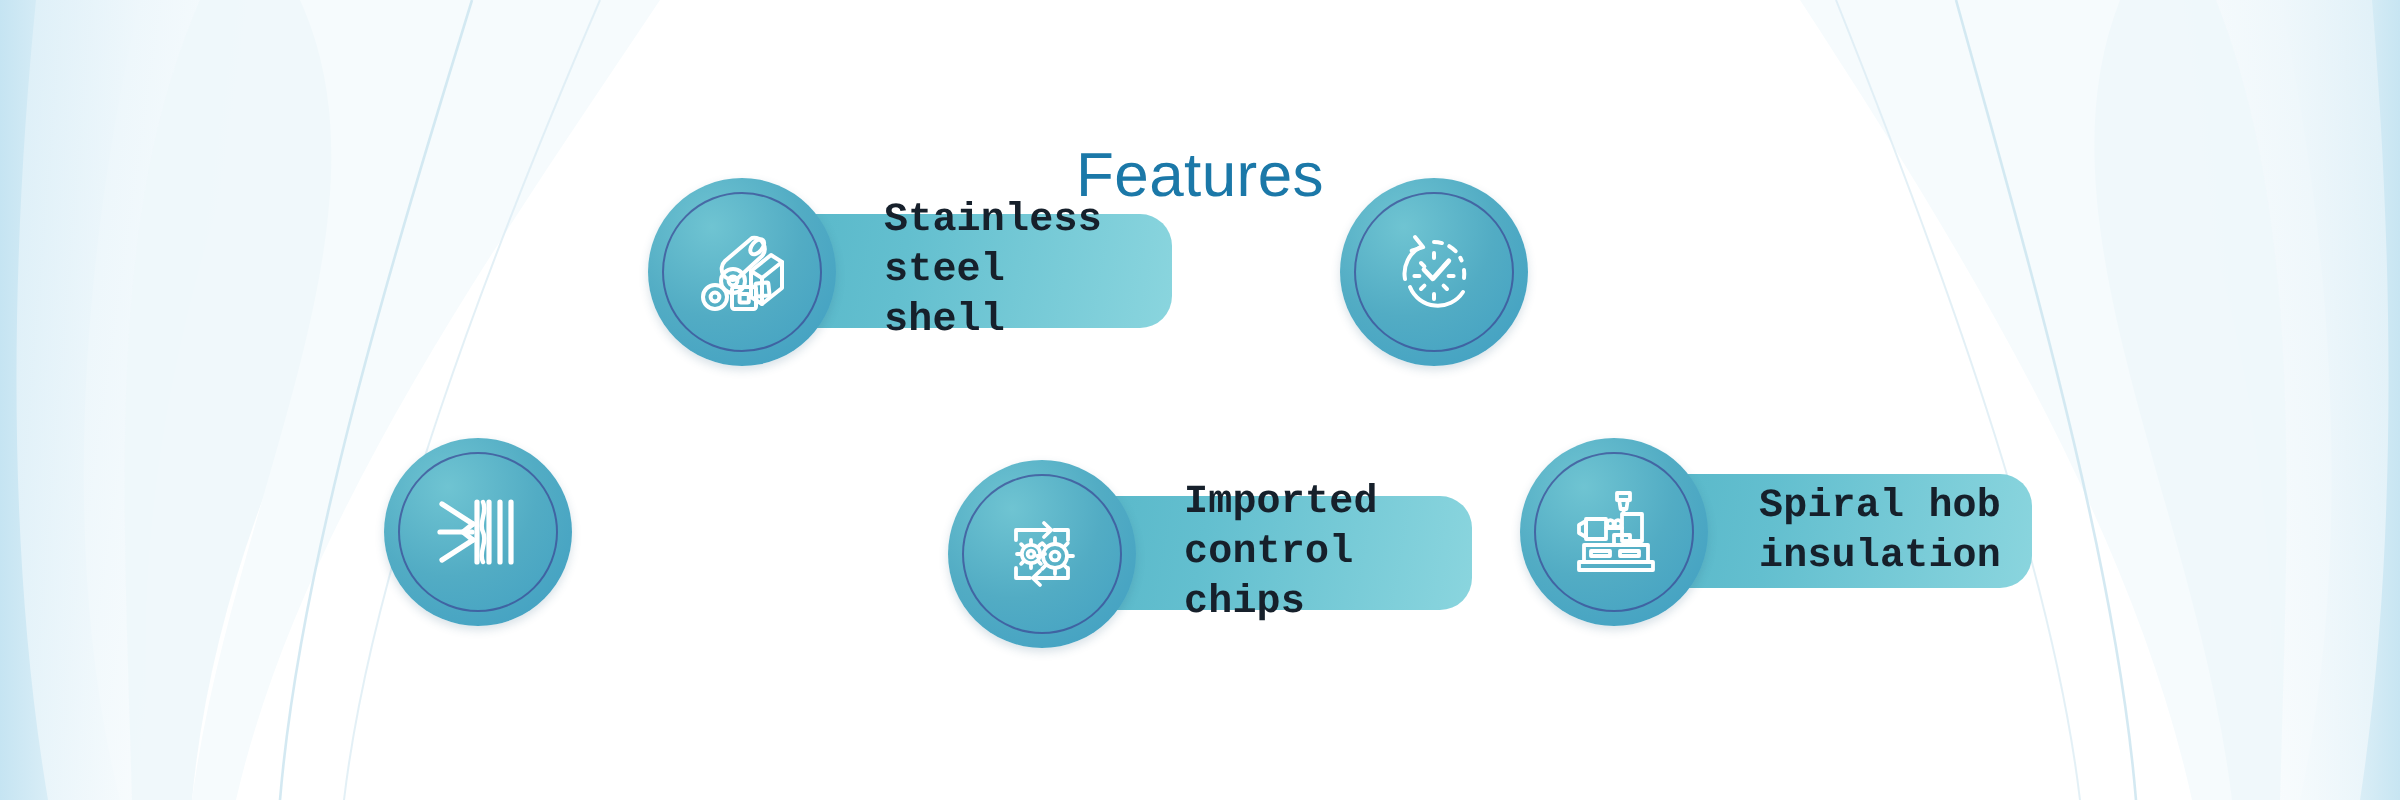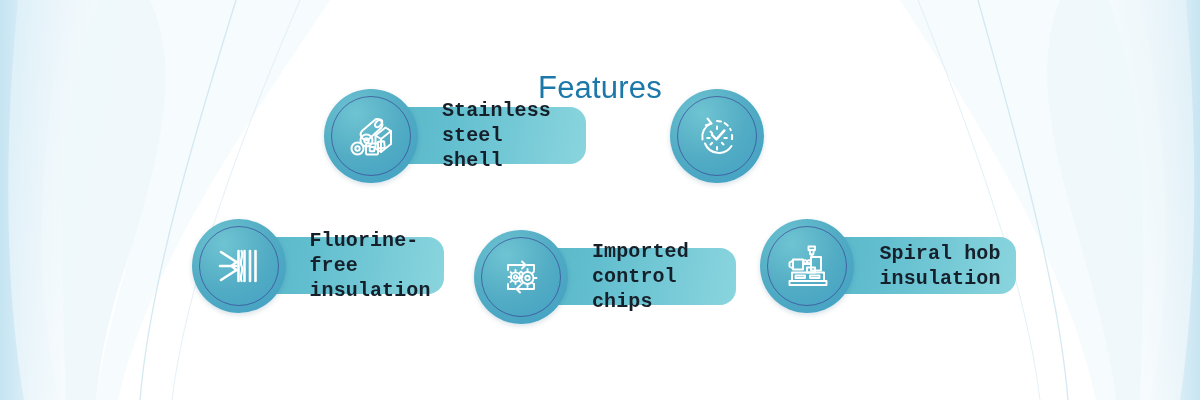--- a/index.html
+++ b/index.html
@@ -203,24 +203,20 @@
           <path d="M32.5 21.5 L30.8 23.2"></path>
           <path d="M21.2 32.8 L19.5 34.5"></path>
 
           <path d="M21 24.8 L25.4 29.4 L33.4 20.4" stroke-width="2.4"></path>
         </g>
       </svg>
     </div>
   </div>
 
   <div class="feature" style="left:192px; top:219px; width:252px; height:94px;">
-    <div class="pill" style="width:196px;">
-      <span class="pill-label">Fluorine-free
-insulation</span>
-    </div>
     <div class="circle">
       <svg class="icon-svg" width="50" height="50" viewBox="0 0 50 50" aria-hidden="true">
         <g fill="none" stroke="#ffffff" stroke-width="2.6" stroke-linecap="round" stroke-linejoin="round">
 
           <path d="M7 11 L22.5 21"></path>
           <path d="M6 25 L22 25"></path>
           <path d="M7 39 L22.5 29"></path>
           <path d="M22.5 21 L17.5 25 L22.5 29"></path>
 
           <path d="M24.5 10 L24.5 40"></path>

